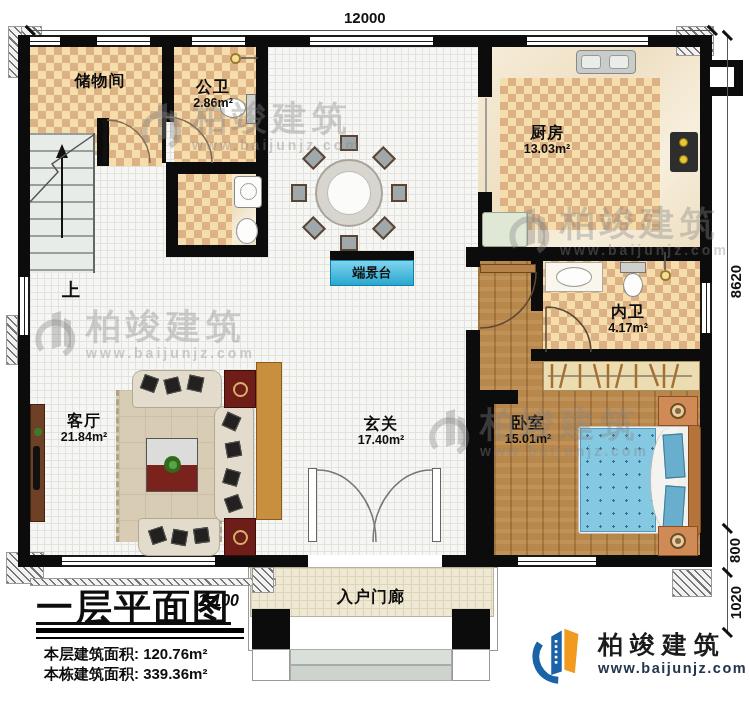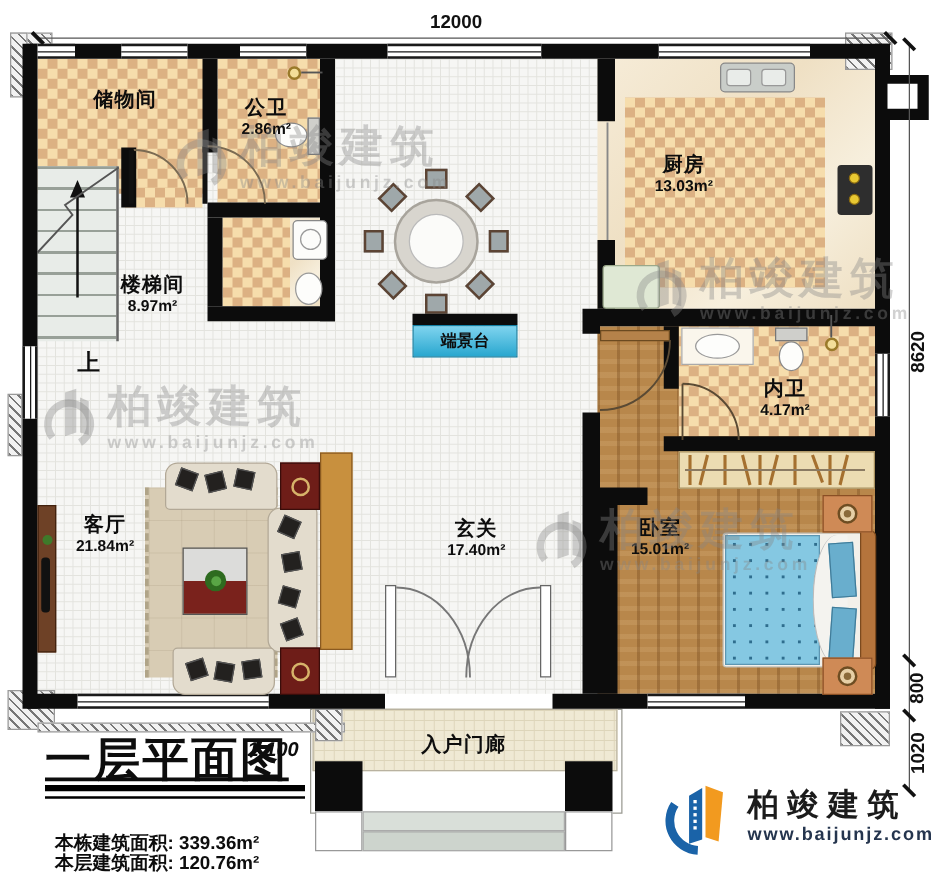--- a/index.html
+++ b/index.html
@@ -241,24 +241,20 @@
       <span class="nm">储物间</span>
     </div>
   <div class="rlabel" style="left:158px;top:78px;">
       <span class="nm">公卫</span>
       <span class="ar">2.86m²</span>
     </div>
   <div class="rlabel" style="left:492px;top:124px;">
       <span class="nm">厨房</span>
       <span class="ar">13.03m²</span>
     </div>
-  <div class="rlabel" style="left:67px;top:220px;">
-      <span class="nm">楼梯间</span>
-      <span class="ar">8.97m²</span>
-    </div>
   <div class="updir" style="left:62px;top:278px;">上</div>
   <div class="rlabel" style="left:573px;top:303px;">
       <span class="nm">内卫</span>
       <span class="ar">4.17m²</span>
     </div>
   <div class="rlabel" style="left:29px;top:412px;">
       <span class="nm">客厅</span>
       <span class="ar">21.84m²</span>
     </div>
   <div class="rlabel" style="left:326px;top:415px;">
@@ -329,21 +325,21 @@
     <div>
         <div class="nm">柏竣建筑</div>
         <div class="url">www.baijunjz.com</div>
       </div>
   </div>
 
   <div class="tb-title" style="left:36px;top:583px;">一层平面图</div>
   <div class="tb-scale" style="left:198px;top:592px;">1:100</div>
   <div class="abs" style="left:36px;top:628px;width:208px;height:5px;background:#000;"></div>
   <div class="abs" style="left:36px;top:637px;width:208px;height:2px;background:#000;"></div>
-  <div class="tb-line" style="left:44px;top:645px;margin-top:36px;">
+  <div class="tb-line" style="left:44px;top:645px;">
     <span>本层建筑面积:</span> <span>120.76m²</span>
   </div>
   <div class="tb-line" style="left:44px;top:665px;">
     <span>本栋建筑面积:</span> <span>339.36m²</span>
   </div>
 
   <div class="abs" style="left:532px;top:622px;display:flex;align-items:center;gap:10px;">
     <svg width="56" height="64" viewBox="0 0 64 72">
       <path d="M30 66 A27 27 0 0 1 9 24" stroke="#1a63a8" stroke-width="8" fill="none"></path>
       <polygon points="22,16 34,9 34,56 22,60" fill="#1a63a8"></polygon>

